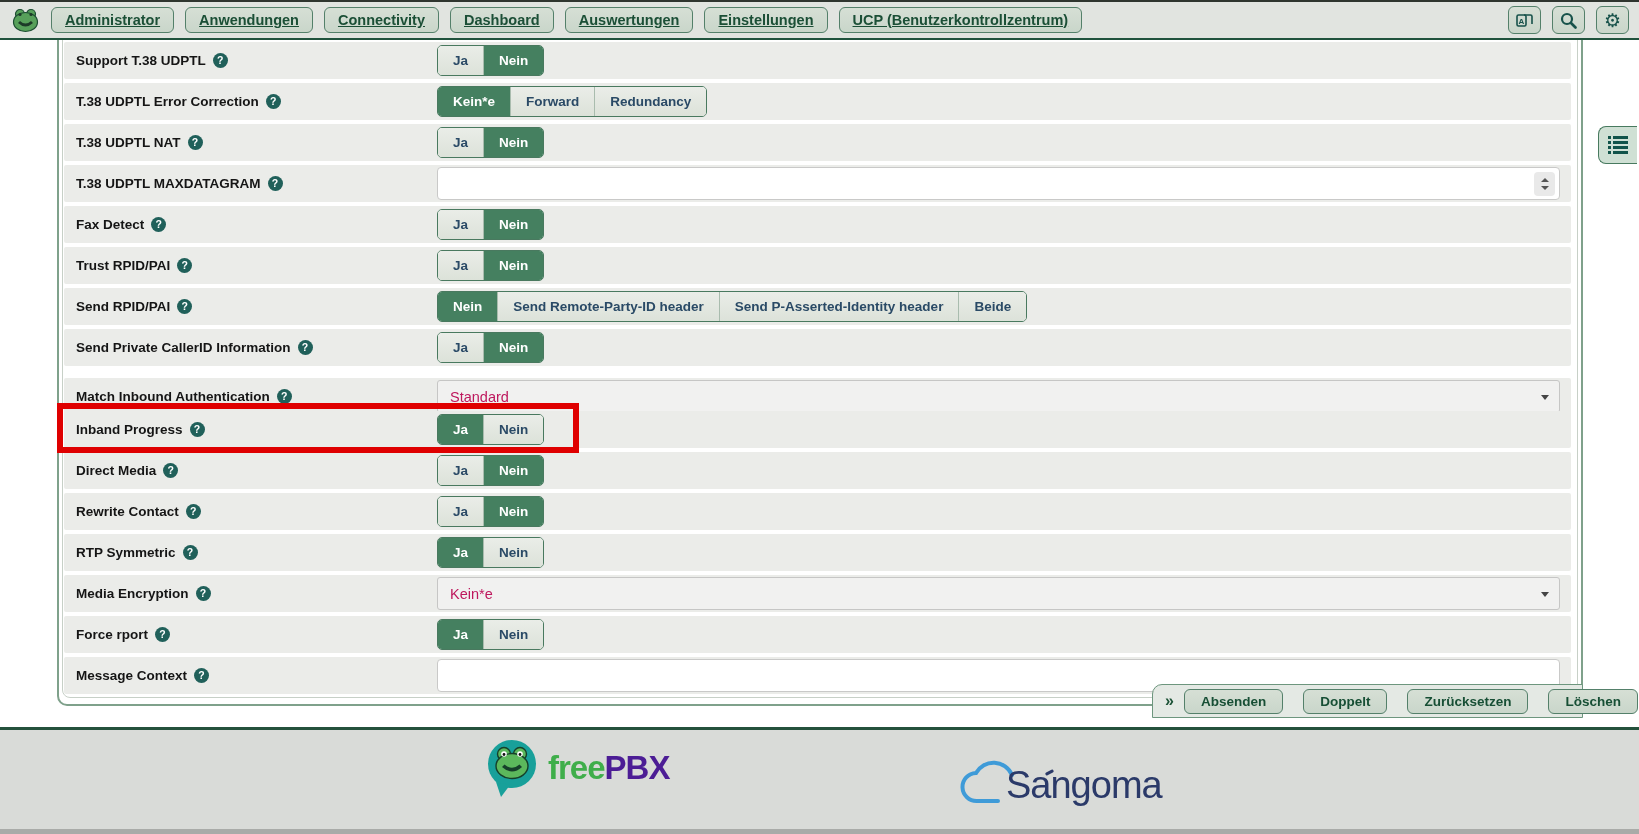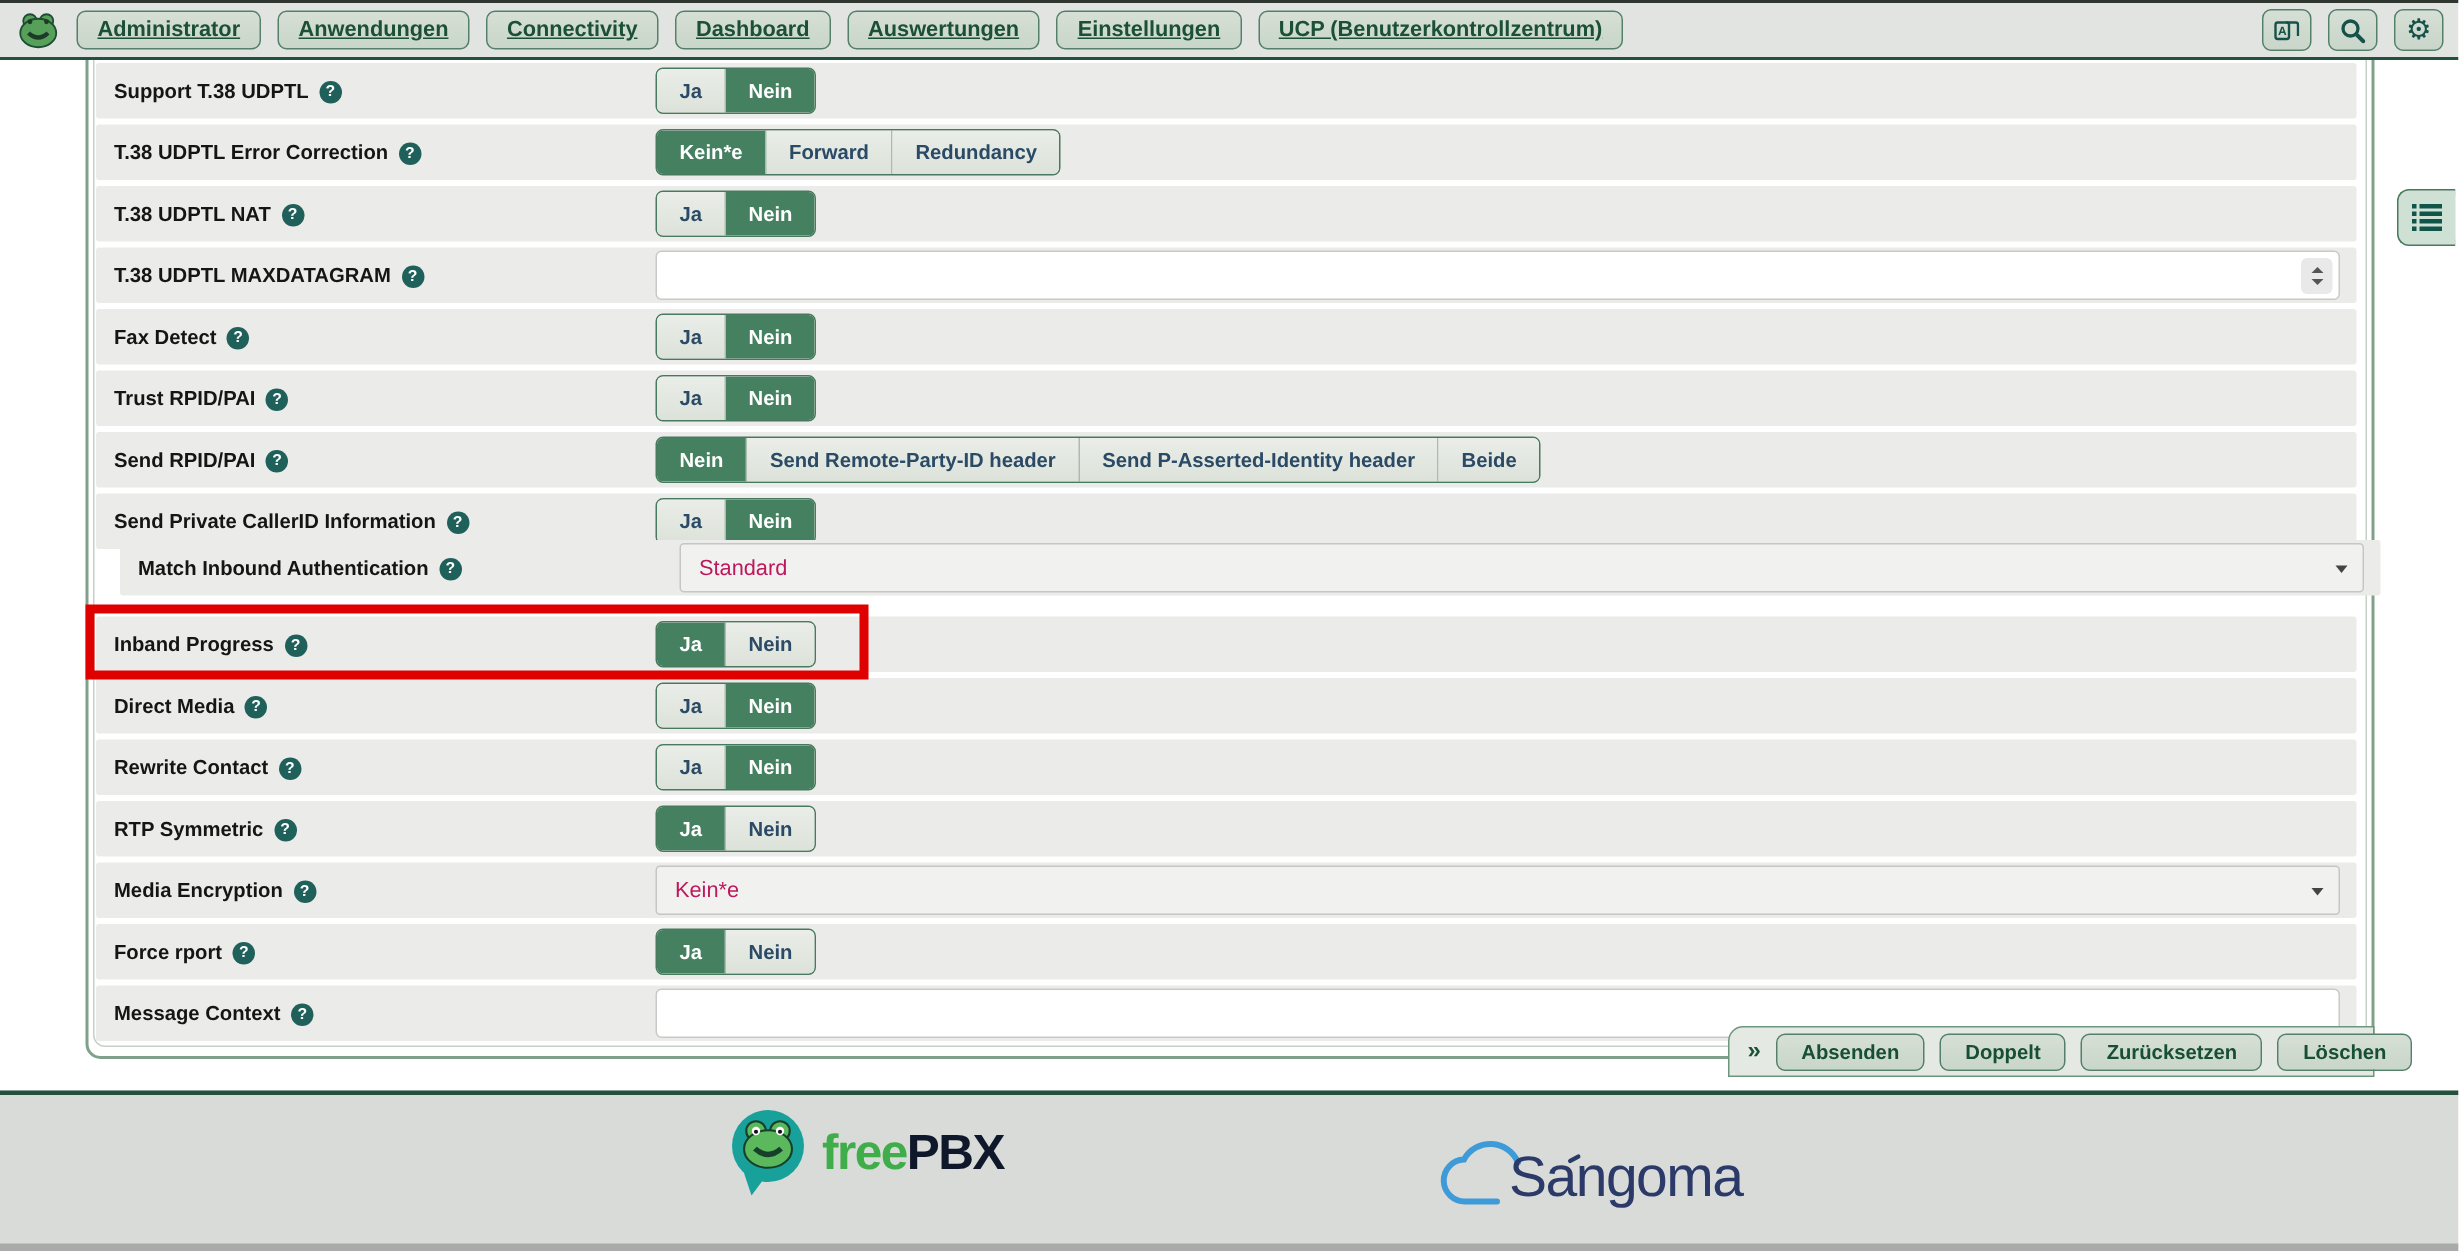--- a/index.html
+++ b/index.html
@@ -83,21 +83,21 @@
 
   
   .footer { position:absolute; left:0; top:727px; width:100%; height:107px;
     background:#d9dbd8; border-top:3px solid #24513c; z-index:5; }
   .bottom-strip { position:absolute; left:0; bottom:0; width:100%; height:5px;
     background:#a9aba8; }
   .fpbx { position:absolute; left:484px; top:8px; display:flex; align-items:center;
     gap:8px; cursor:pointer; }
   .fpbx-word { font-size:33px; font-weight:bold; letter-spacing:-1px; }
   .fpbx-word .free { color:#3fae4a; }
-  .fpbx-word .pbx { color:#0f172a; }
+  .fpbx-word .pbx { color:#4c1d95; }
   .ftext { position:absolute; left:645px; top:6px; width:300px; text-align:center;
     font-size:12.5px; color:#3a3a3a; line-height:15.5px; }
   .sangoma { position:absolute; left:950px; top:8px; display:flex; align-items:center;
     cursor:pointer;margin-top:21px; }
   .sangoma-word { font-size:38px; color:#2b3a69; letter-spacing:-1px; position:relative;
     margin-left:-16px; font-weight:normal; }
   .sangoma-accent { position:absolute; left:39px; top:7px; width:9px; height:3px;
     background:#2b3a69; transform:rotate(-28deg); border-radius:2px; }
 </style>
 </head>
@@ -202,21 +202,21 @@
           <span class="opt">Beide</span>
         </div></div>
     </div>
     <div class="row" style="top: 329px;">
       <div class="row-label">Send Private CallerID Information<span class="q">?</span></div>
       <div class="ctl"><div class="tg">
           <span class="opt">Ja</span>
           <span class="opt on">Nein</span>
         </div></div>
     </div>
-    <div class="row" style="top: 360px; margin-left: 16px;">
+    <div class="row" style="top: 378px;">
       <div class="row-label">Match Inbound Authentication<span class="q">?</span></div>
       <div class="ctl">
         <div class="sel">
           <span>Standard</span>
           <span class="caret"></span>
         </div>
       </div>
     </div>
     <div class="row" style="top: 411px;">
       <div class="row-label">Inband Progress<span class="q">?</span></div>
@@ -282,21 +282,21 @@
       <rect x="0" y="10" width="3" height="3"></rect>
         <rect x="5" y="10" width="15" height="3"></rect>
       <rect x="0" y="15" width="3" height="3"></rect>
         <rect x="5" y="15" width="15" height="3"></rect>
     </g>
   </svg>
 </div>
 
 <div class="toolbar">
   <span class="collapse">»</span>
-  <span id="toolbar-buttons" style="display:flex;gap:10px;">
+  <span id="toolbar-buttons" style="display:flex;gap:20px;">
       <button class="tbtn">Absenden</button>
       <button class="tbtn">Doppelt</button>
       <button class="tbtn">Zurücksetzen</button>
       <button class="tbtn">Löschen</button>
     </span>
 </div>
 
 <div class="footer">
   <div class="fpbx">
     <svg width="56" height="60" viewBox="0 0 56 60">

